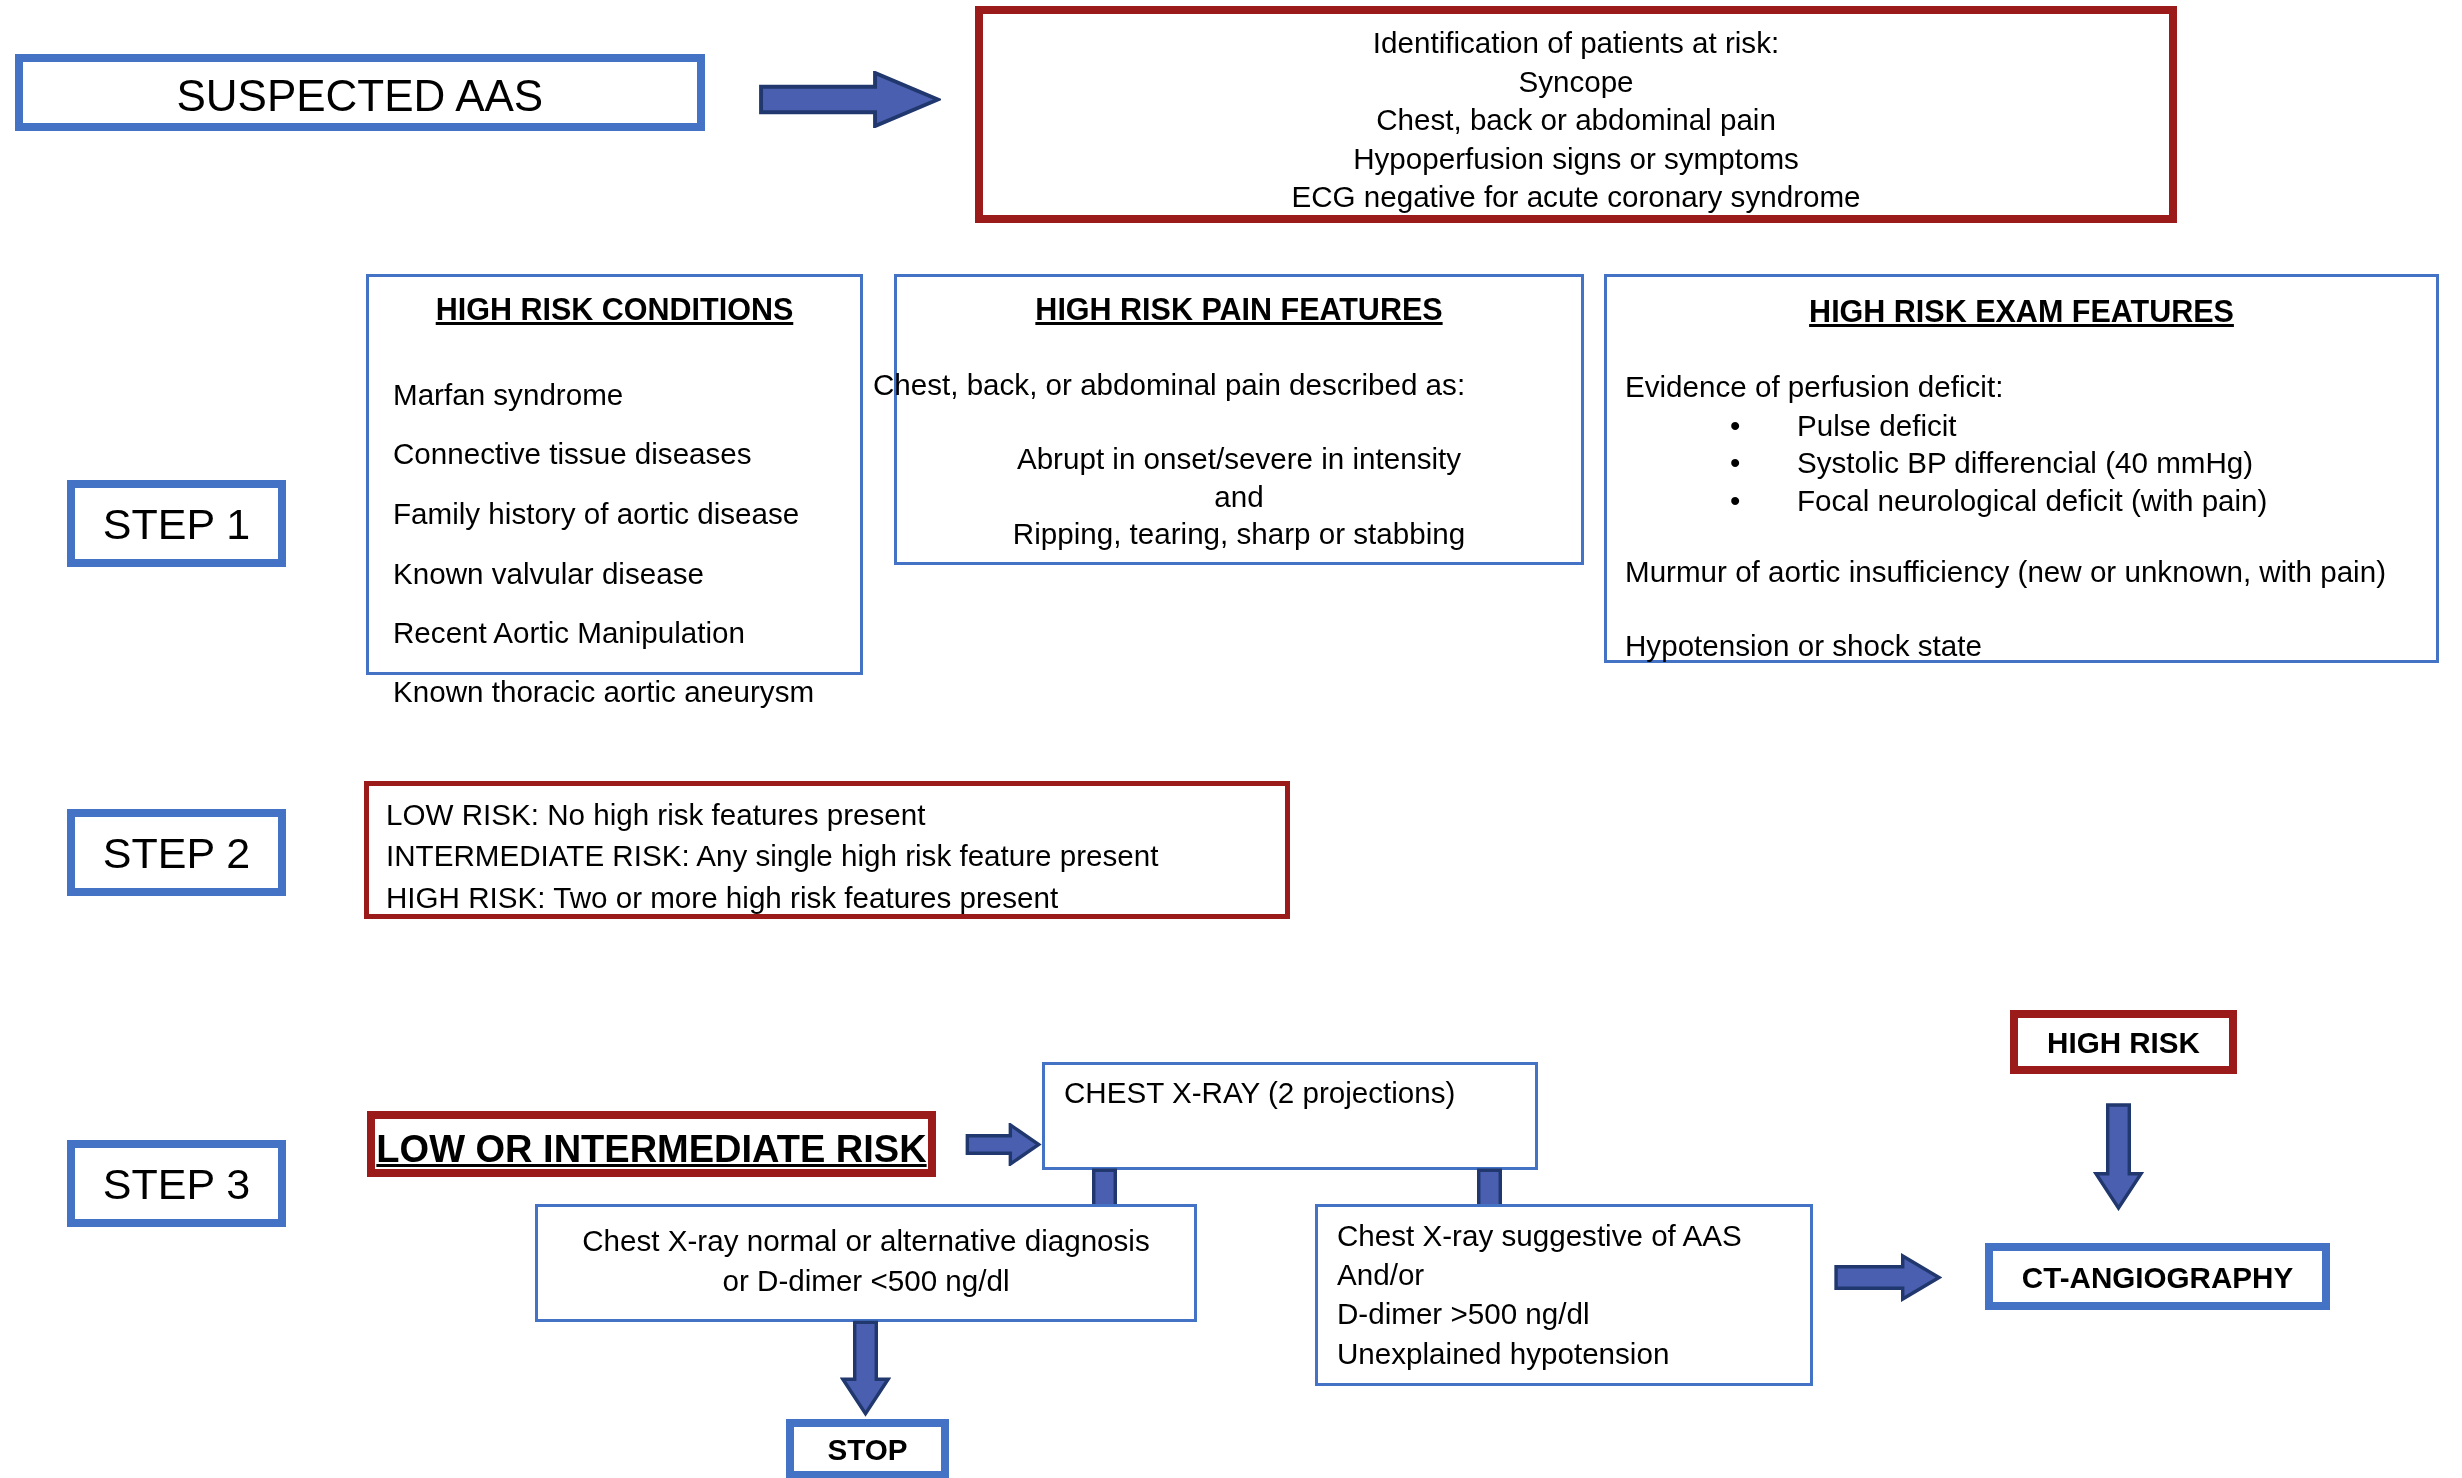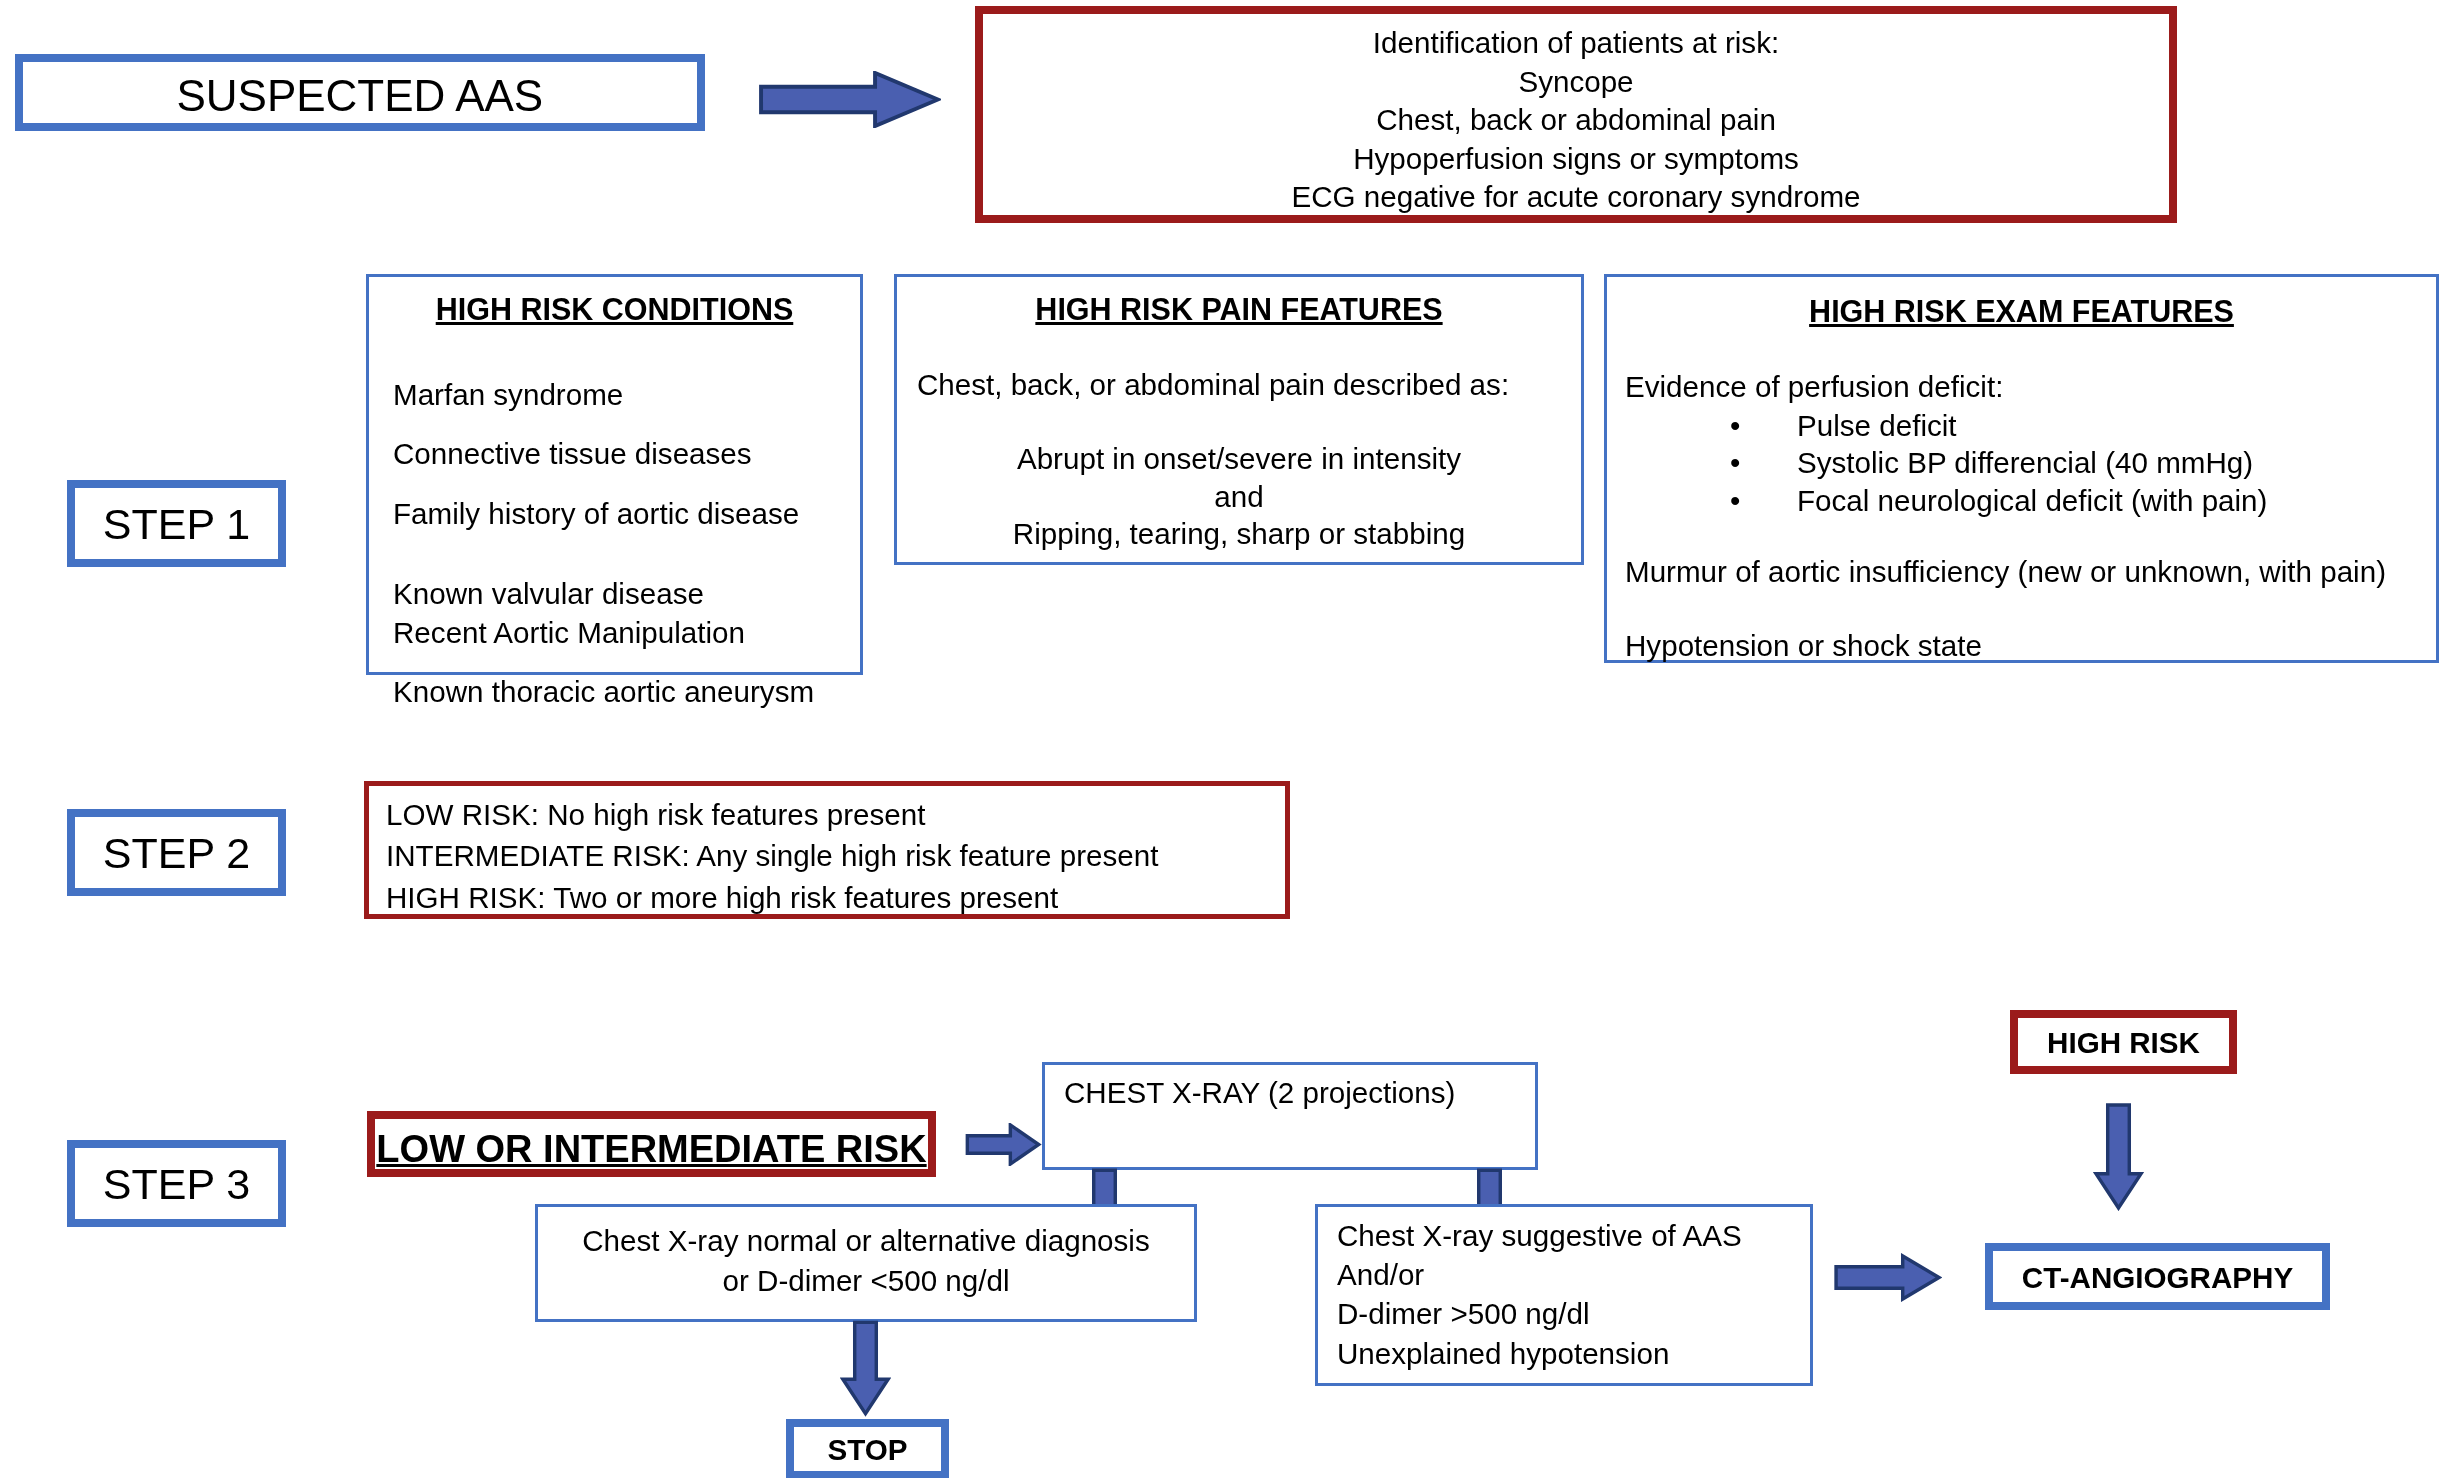--- a/index.html
+++ b/index.html
@@ -77,27 +77,27 @@
   <div class="txt center" style="left:975px; top:180px; width:1202px; font-size:29.6px;">ECG negative for acute coronary syndrome</div>
 
   <div class="box blue-thick" style="left:67px; top:480px; width:219px; height:87px;"></div>
   <div class="txt center" style="left:67px; top:500px; width:219px; font-size:43px;">STEP 1</div>
 
   <div class="box blue-thin" style="left:366px; top:274px; width:497px; height:401px;"></div>
   <div class="txt center bold uline" style="left:366px; top:292px; width:497px; font-size:30.5px;">HIGH RISK CONDITIONS</div>
   <div class="txt left" style="left:393px; top:378px; width:463px; font-size:29.6px;">Marfan syndrome</div>
   <div class="txt left" style="left:393px; top:437px; width:463px; font-size:29.6px;">Connective tissue diseases</div>
   <div class="txt left" style="left:393px; top:497px; width:463px; font-size:29.6px;">Family history of aortic disease</div>
-  <div class="txt left" style="left:393px; top:557px; width:463px; font-size:29.6px;margin-top:20px;">Known valvular disease</div>
+  <div class="txt left" style="left:393px; top:557px; width:463px; font-size:29.6px;">Known valvular disease</div>
   <div class="txt left" style="left:393px; top:616px; width:463px; font-size:29.6px;">Recent Aortic Manipulation</div>
   <div class="txt left" style="left:393px; top:675px; width:463px; font-size:29.6px;">Known thoracic aortic aneurysm</div>
 
   <div class="box blue-thin" style="left:894px; top:274px; width:690px; height:291px;"></div>
   <div class="txt center bold uline" style="left:894px; top:292px; width:690px; font-size:30.5px;">HIGH RISK PAIN FEATURES</div>
-  <div class="txt center" style="left:900px; top:368px; width:626px; font-size:29.6px;">Chest, back, or abdominal pain described as:</div>
+  <div class="txt center" style="left:856px; top:368px; width:626px; font-size:29.6px;">Chest, back, or abdominal pain described as:</div>
   <div class="txt center" style="left:894px; top:442px; width:690px; font-size:29.6px;">Abrupt in onset/severe in intensity</div>
   <div class="txt center" style="left:894px; top:480px; width:690px; font-size:29.6px;">and</div>
   <div class="txt center" style="left:894px; top:517px; width:690px; font-size:29.6px;">Ripping, tearing, sharp or stabbing</div>
 
   <div class="box blue-thin" style="left:1604px; top:274px; width:835px; height:389px;"></div>
   <div class="txt center bold uline" style="left:1604px; top:294px; width:835px; font-size:30.5px;">HIGH RISK EXAM FEATURES</div>
   <div class="txt left" style="left:1625px; top:370px; width:808px; font-size:29.6px;">Evidence of perfusion deficit:</div>
 
   <div class="txt left" style="left:1730px; top:409px; font-size:29.6px;">•</div>
   <div class="txt left" style="left:1797px; top:409px; width:640px; font-size:29.6px;">Pulse deficit</div>

